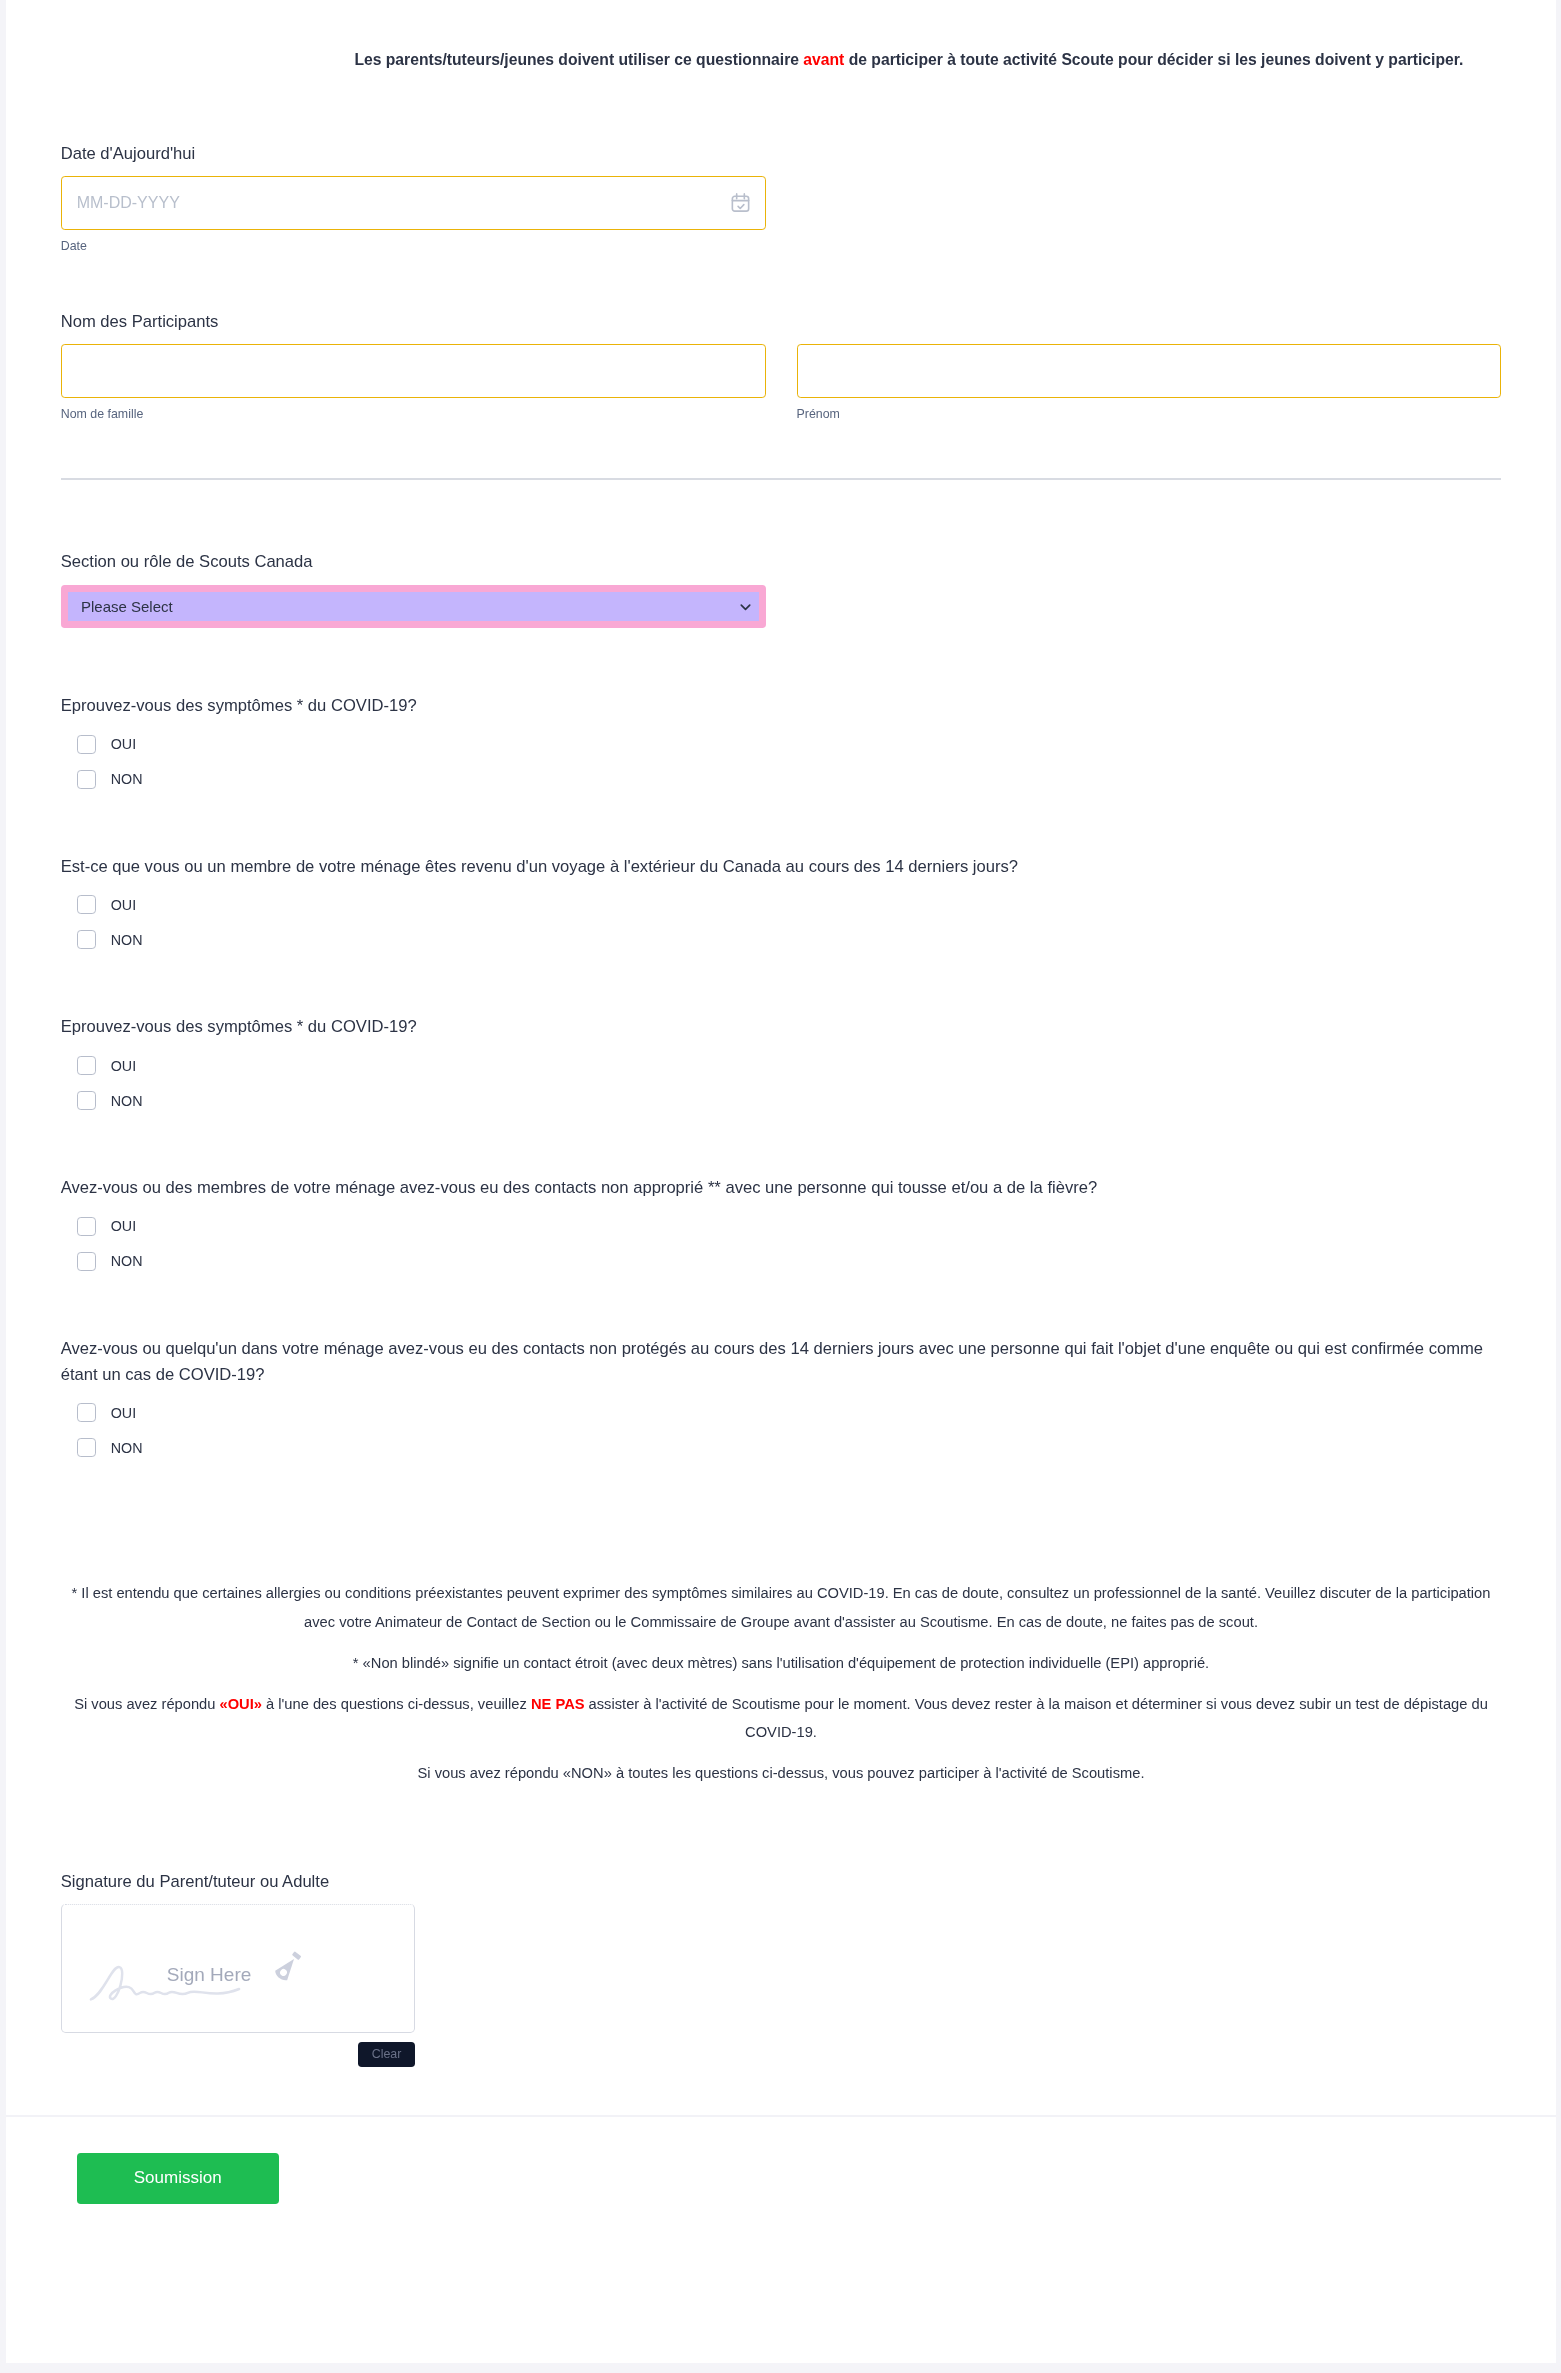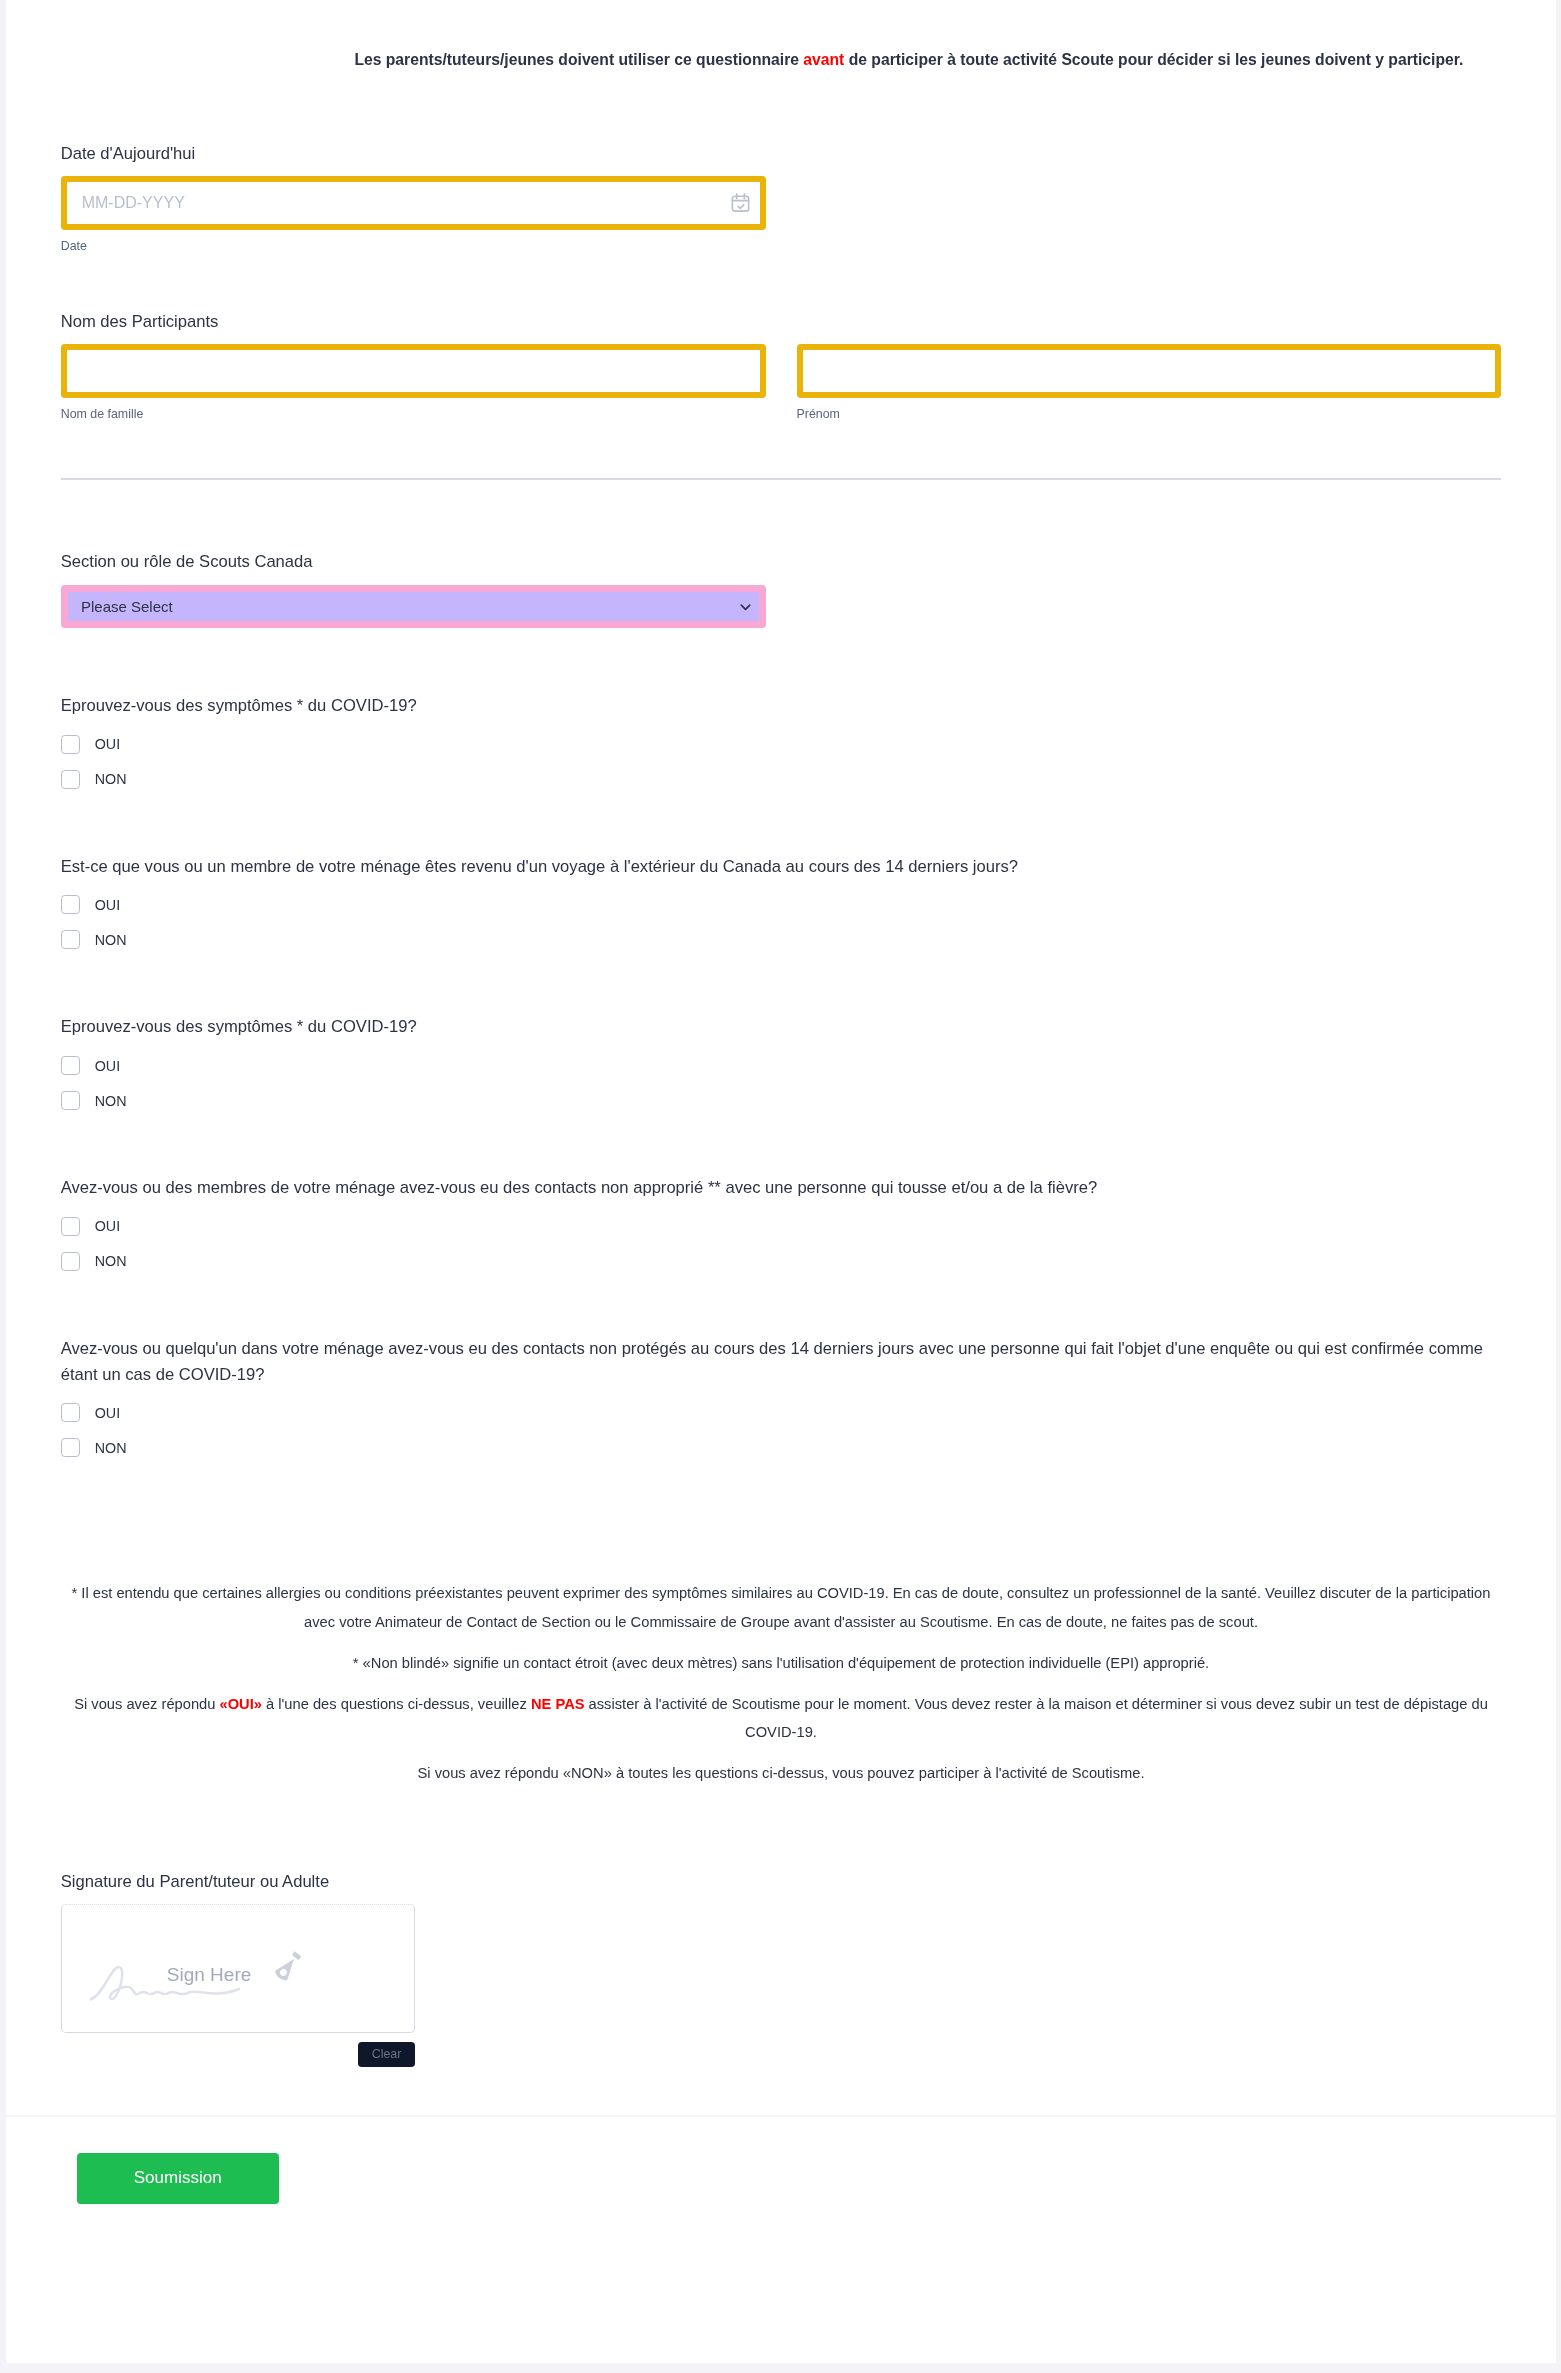--- a/index.html
+++ b/index.html
@@ -39,21 +39,21 @@
   }
   .red { color: #ff0000; }
 
   
   .field-label { font-size: 16.6px; color: #2c3345; }
   .sub-label { font-size: 12.4px; color: #57647e; margin-top: 8.6px; }
   .text-input {
     display: block;
     width: 100%;
     height: 54px;
-    border: 6px solid #eab308;
+    border: 1px solid #eab308;
     border-radius: 3.8px;
     background: #fff;
     font-family: "Liberation Sans", sans-serif;
     font-size: 16px;
     color: #2c3345;
     padding: 0 15px;
     outline: none;
   }
   .text-input::placeholder { color: #b8bfcc; font-size: 16px; }
 
@@ -97,21 +97,21 @@
   .chev-icon {
     position: absolute; right: 12.4px; top: 50%;
     transform: translateY(-50%);
     width: 15px; height: 15px; pointer-events: none;
   }
 
   
   .question { margin-top: 65px; }
   .q-label { font-size: 16.6px; line-height: 1.55; color: #2c3345; max-width: 1455px; }
   .options { margin-top: 16px; }
-  .opt-row { display: flex; align-items: center; margin-top: 0; cursor: pointer; }
+  .opt-row { display: flex; align-items: center; margin-top: 0; cursor: pointer; margin-left: 16px; }
   .opt-row + .opt-row { margin-top: 16px; }
   .checkbox {
     appearance: none;
     -webkit-appearance: none;
     width: 19px; height: 19px;
     border: 1px solid #b7bdcb;
     border-radius: 3.8px;
     background: #fff;
     margin: 0;
     flex: 0 0 auto;

